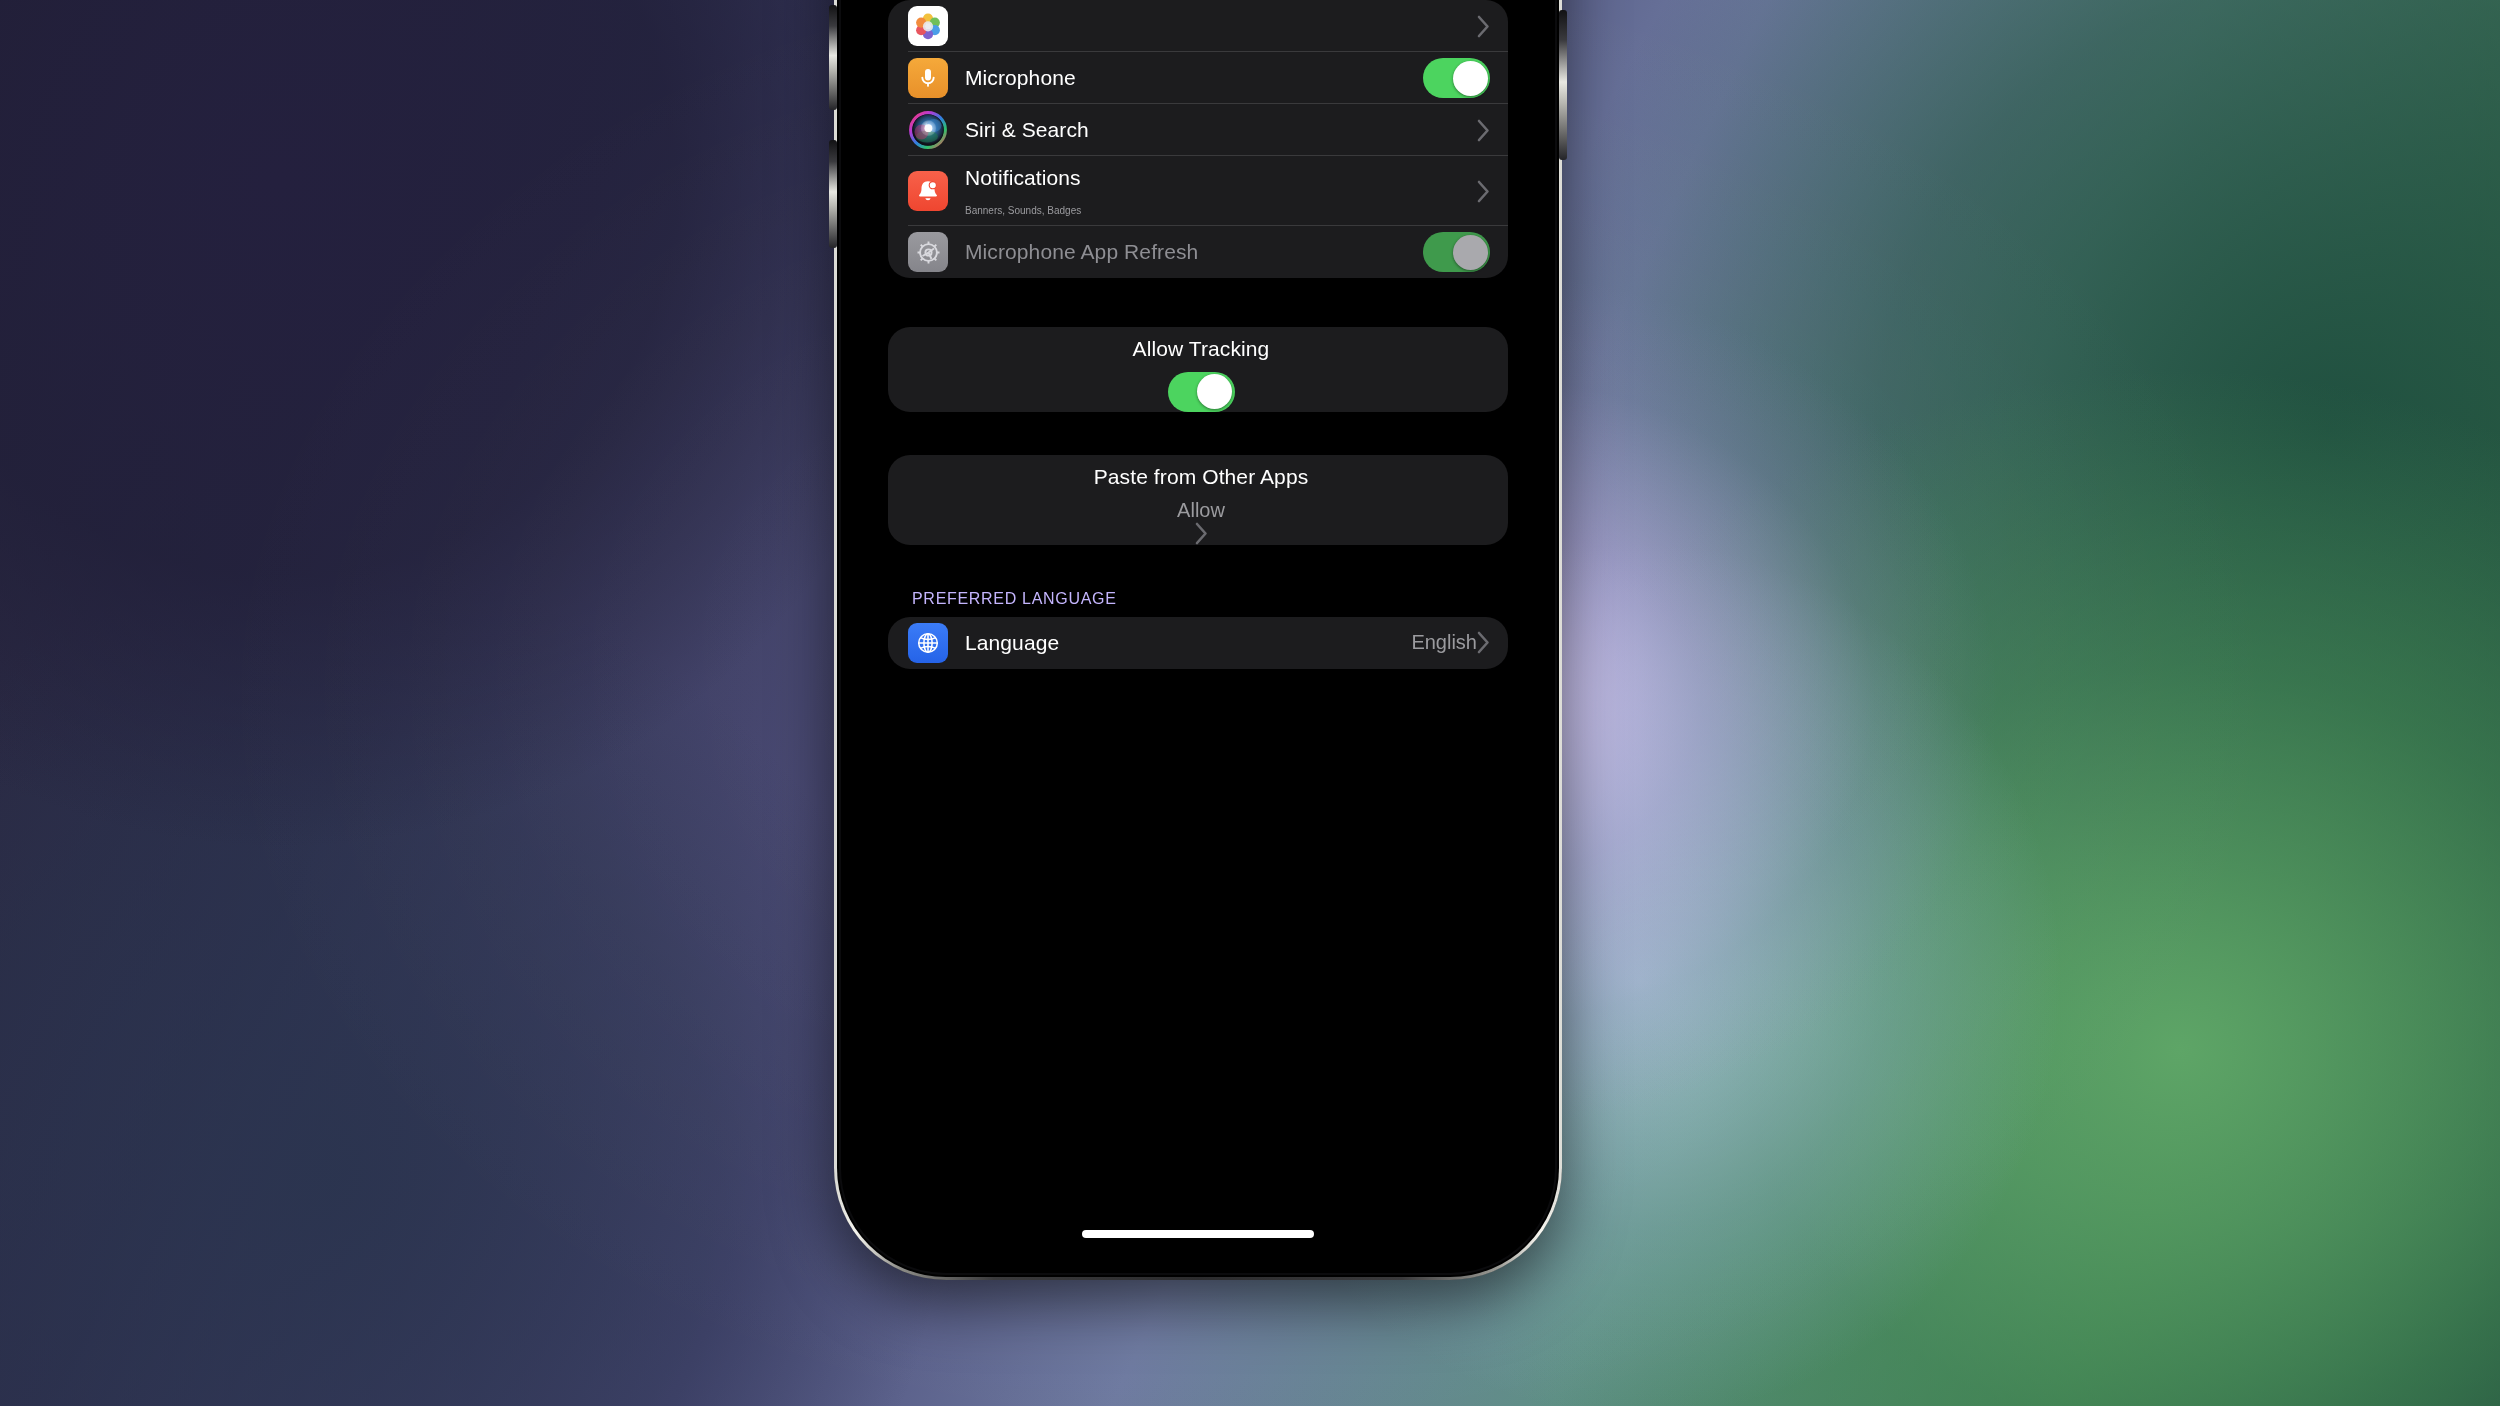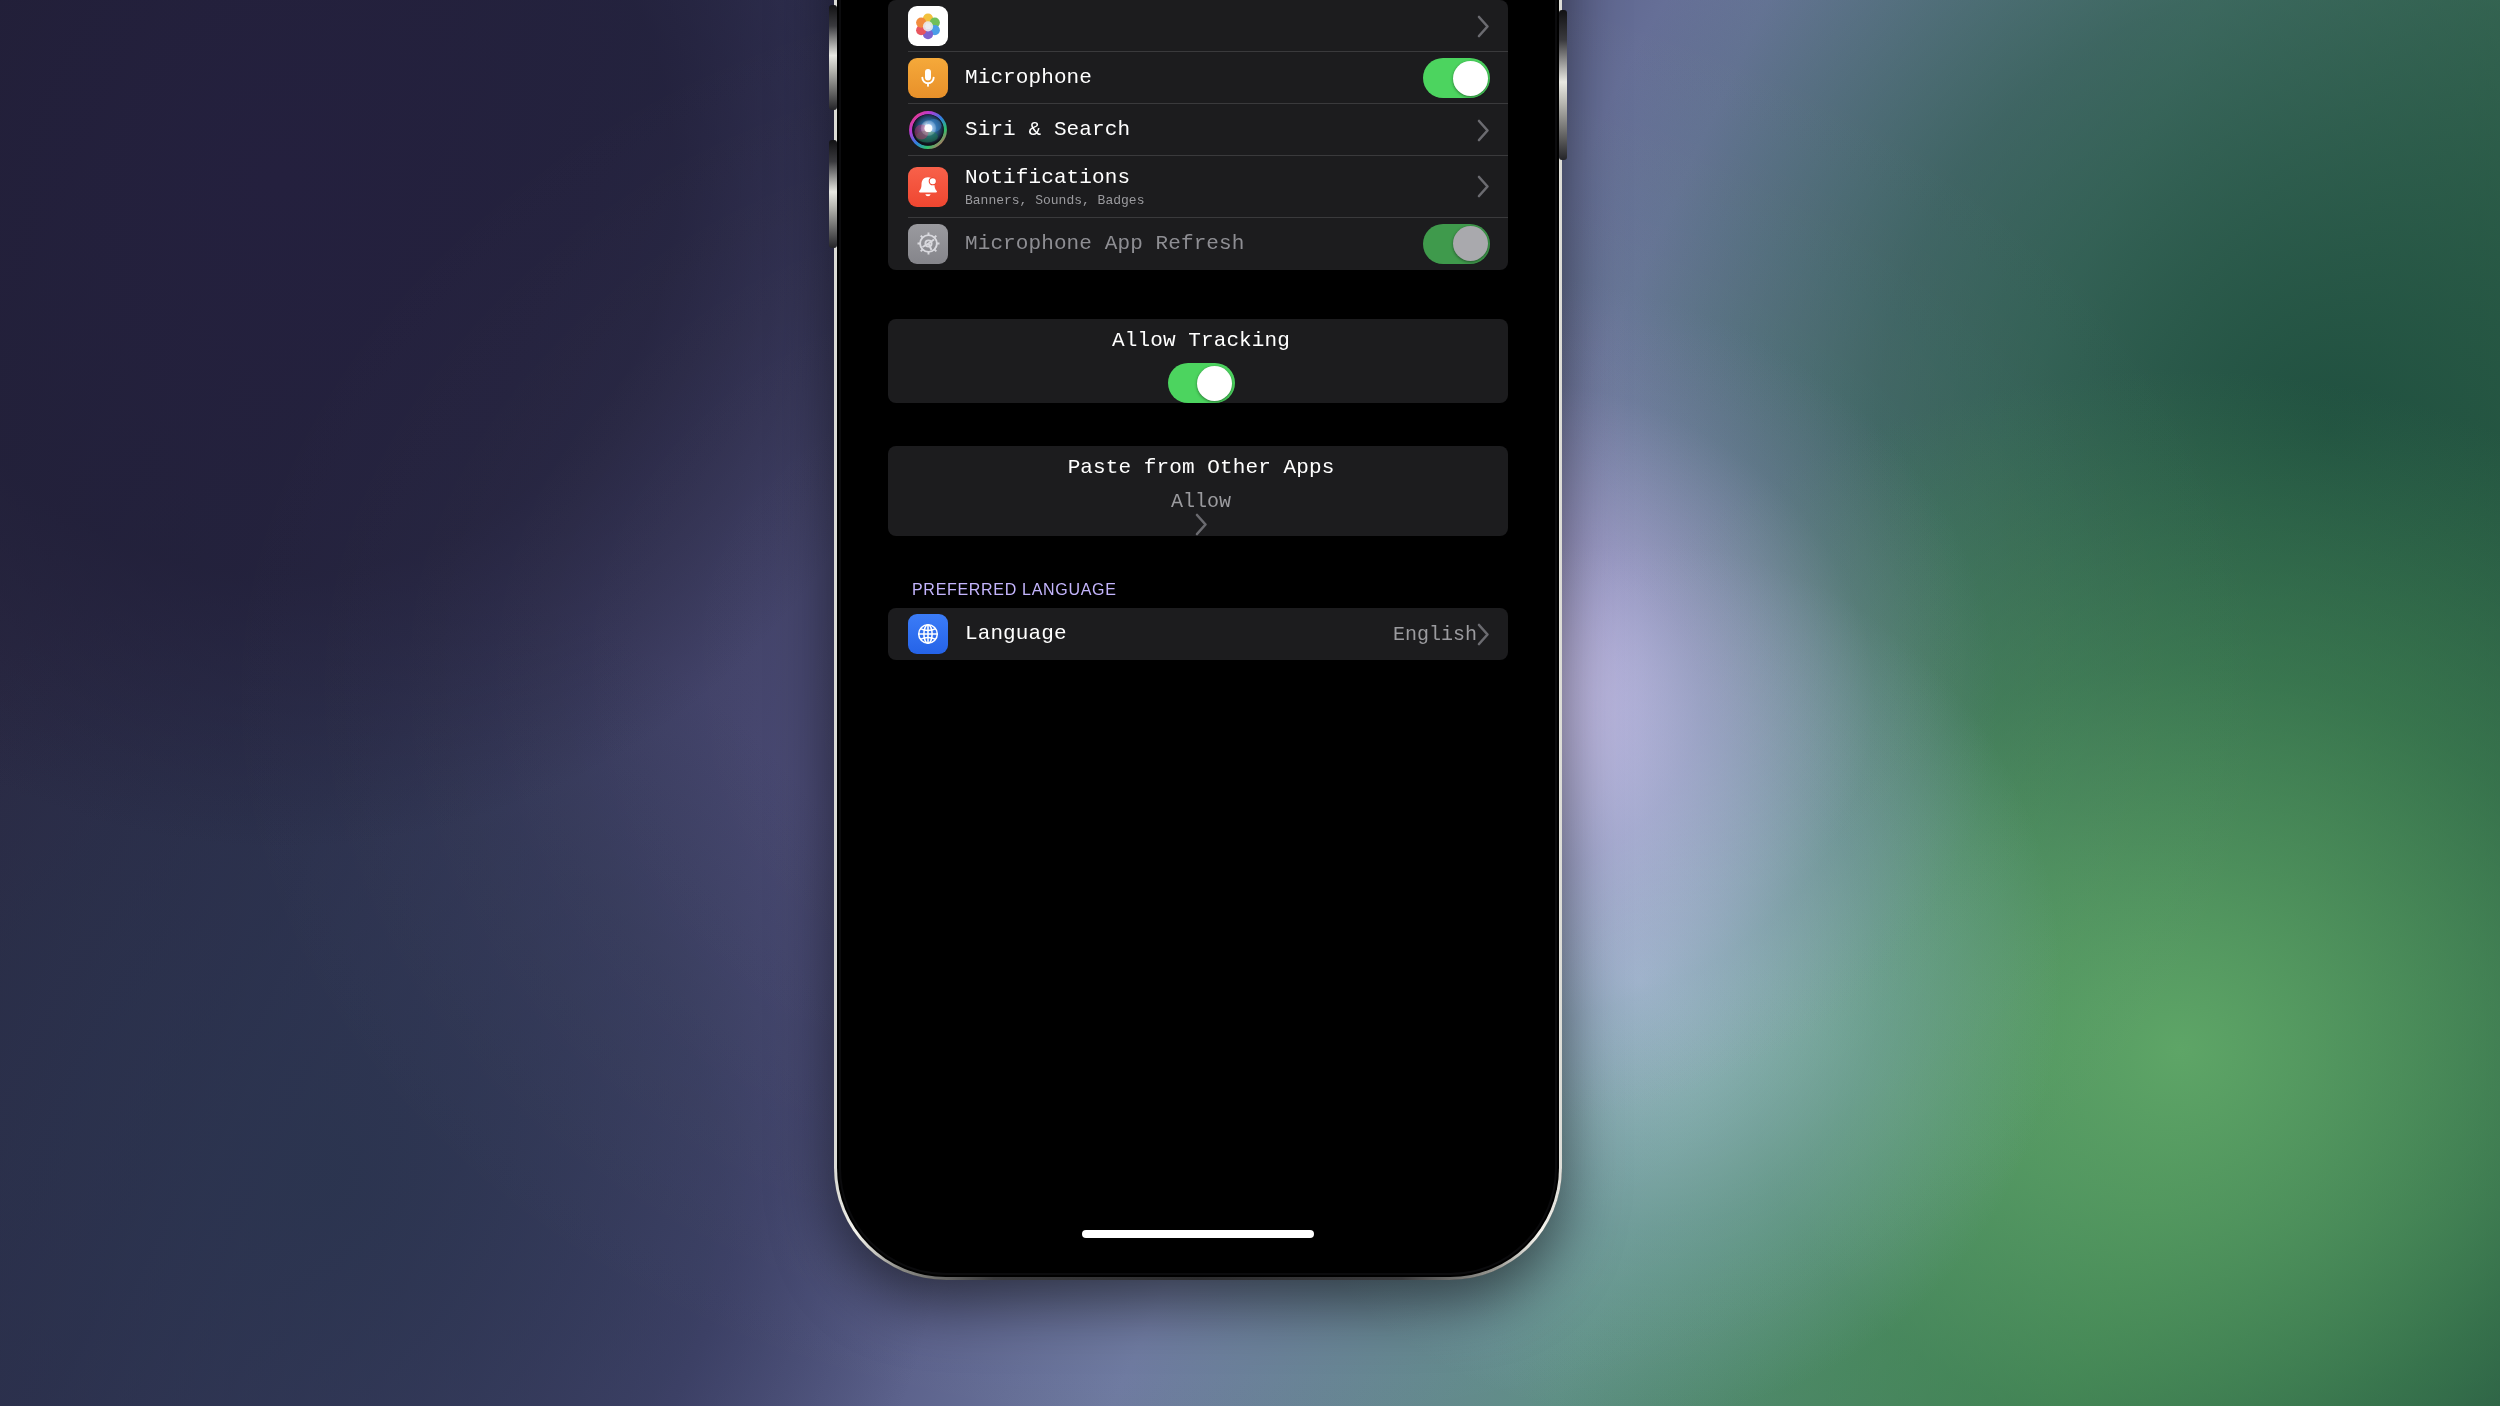--- a/index.html
+++ b/index.html
@@ -78,23 +78,22 @@
   
   #content{
     position:absolute;
     left:0; right:0;
     top:1002px;              
     padding:0 36px;
   }
 
   .card{
     background:#1c1c1e;
-    border-radius:8px;
+    border-radius:22px;
     overflow:hidden;
-    font-family:Liberation Mono, monospace;
   }
 
   .row{
     position:relative;
     display:flex;
     align-items:center;
     min-height:52px;
     padding:0 18px 0 0;
     margin-left:20px;
   }
@@ -113,21 +112,21 @@
     overflow:hidden;
   }
   .icon svg{ display:block; }
 
   .labels{ flex:1 1 auto; min-width:0; padding:9px 0; }
   .title{
     font-size:21px; color:#ffffff; letter-spacing:0.1px; line-height:1.25;
   }
   .title.dim{ color:#8e8e93; }
   .sub{
-    font-size:13px; color:#9b9b9f; margin-top:2px; line-height:1.2;
+    font-size:10px; color:#9b9b9f; margin-top:14px; line-height:1.2;
   }
   .value{
     font-size:20px; color:#9b9b9f; white-space:nowrap;
   }
   .chev{
     flex:0 0 auto; color:#6b6b70;
     display:flex; align-items:center;
   }
 
   

